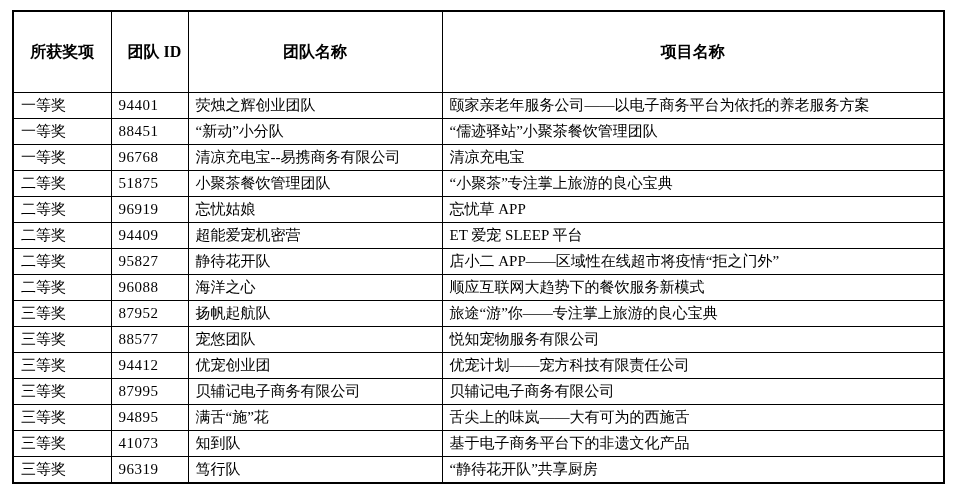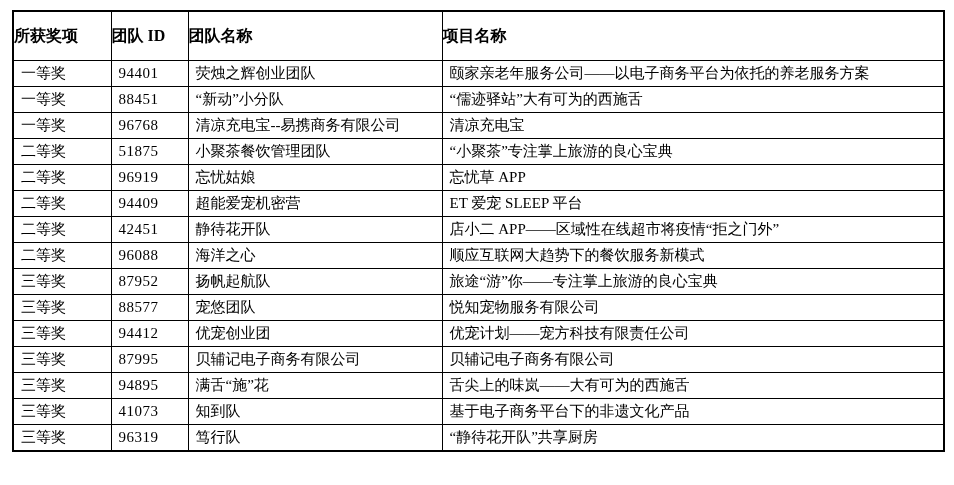--- a/index.html
+++ b/index.html
@@ -29,22 +29,22 @@
     border: 1px solid #000000;
     overflow: hidden;
     white-space: nowrap;
     vertical-align: middle;
     font-family: "Liberation Serif", "DejaVu Serif", serif;
   }
   table.awards th {
     height: 48px;
     font-size: 16px;
     font-weight: 700;
-    text-align: left;
-    padding: 0;
+    text-align: center;
+    padding: 16px;
   }
   table.awards td {
     height: 25px;
     font-size: 15px;
     font-weight: 400;
     text-align: left;
     padding: 0 2px 0 7px;
     line-height: 25px;
   }
   td.c-id {
@@ -83,21 +83,21 @@
       <td class="c-award">一等奖</td>
       <td class="c-id">94401</td>
       <td class="c-team">荧烛之辉创业团队</td>
       <td class="c-project">颐家亲老年服务公司——以电子商务平台为依托的养老服务方案</td>
     </tr>
 
     <tr>
       <td class="c-award">一等奖</td>
       <td class="c-id">88451</td>
       <td class="c-team">“新动”小分队</td>
-      <td class="c-project">“儒迹驿站”大有可为的西施舌</td>
+      <td class="c-project">“儒迹驿站”小聚茶餐饮管理团队</td>
     </tr>
 
     <tr>
       <td class="c-award">一等奖</td>
       <td class="c-id">96768</td>
       <td class="c-team">清凉充电宝--易携商务有限公司</td>
       <td class="c-project">清凉充电宝</td>
     </tr>
 
     <tr>
@@ -116,21 +116,21 @@
 
     <tr>
       <td class="c-award">二等奖</td>
       <td class="c-id">94409</td>
       <td class="c-team">超能爱宠机密营</td>
       <td class="c-project">ET 爱宠 SLEEP 平台</td>
     </tr>
 
     <tr>
       <td class="c-award">二等奖</td>
-      <td class="c-id">42451</td>
+      <td class="c-id">95827</td>
       <td class="c-team">静待花开队</td>
       <td class="c-project">店小二 APP——区域性在线超市将疫情“拒之门外”</td>
     </tr>
 
     <tr>
       <td class="c-award">二等奖</td>
       <td class="c-id">96088</td>
       <td class="c-team">海洋之心</td>
       <td class="c-project">顺应互联网大趋势下的餐饮服务新模式</td>
     </tr>

